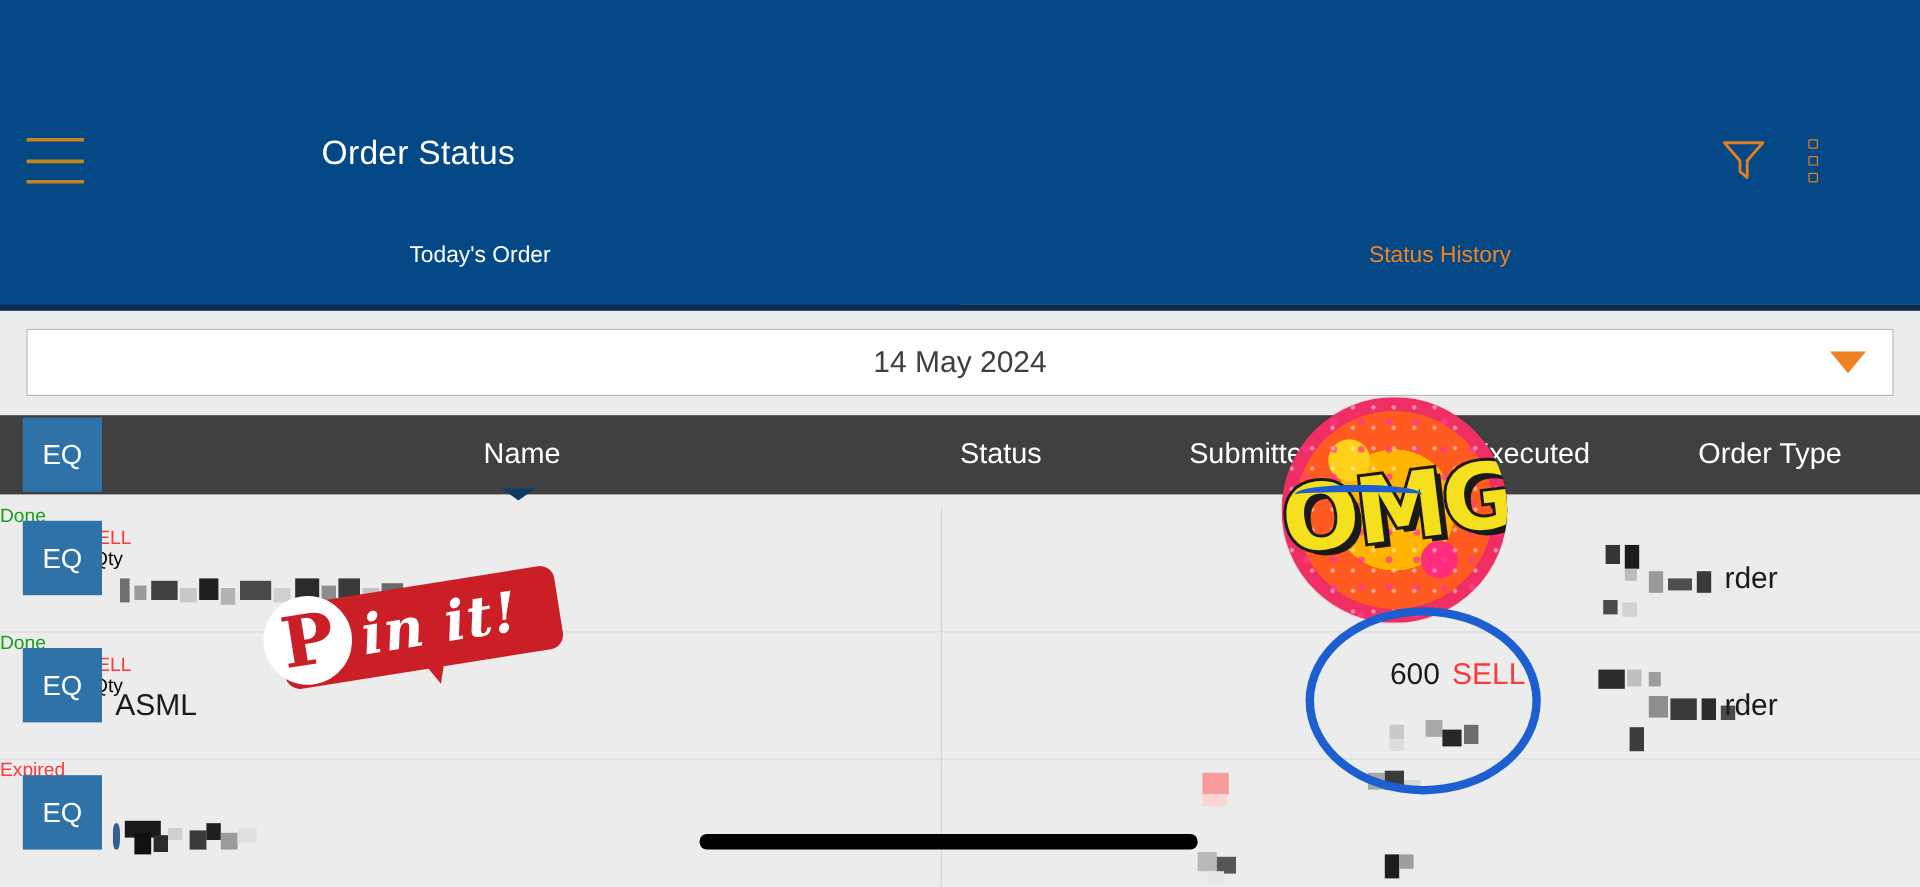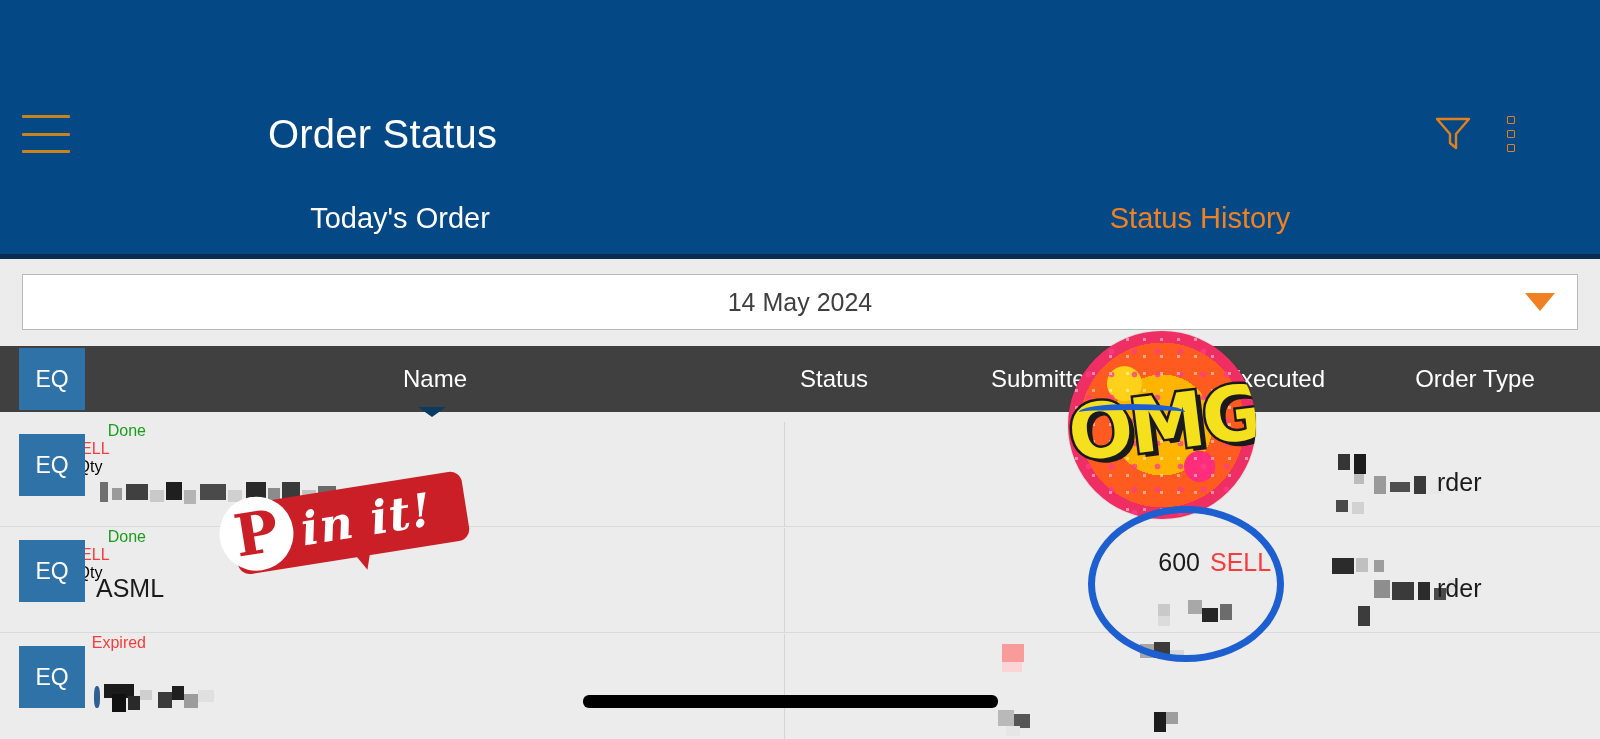--- a/index.html
+++ b/index.html
@@ -18,39 +18,39 @@
   }
   .hamburger {
     position: absolute; left: 22px; top: 112px; width: 50px; height: 44px;
     display: flex; flex-direction: column; justify-content: space-between;
     padding: 3px 0; cursor: pointer;
   }
   .hamburger span { display: block; width: 48px; height: 3px; background: #c8831f; border-radius: 1px; }
 
   .app-title {
     position: absolute; left: 268px; top: 112px;
-    font-size: 40px; color: #ffffff; letter-spacing: 0.2px;
+    font-size: 28px; color: #ffffff; letter-spacing: 0.2px;
     white-space: nowrap;
   }
 
   .filter-icon { position: absolute; left: 1432px; top: 112px; width: 42px; height: 42px; cursor: pointer; }
   .kebab-icon {
     position: absolute; left: 1499px; top: 113px; width: 24px; height: 42px;
     display: flex; flex-direction: column; align-items: center; justify-content: space-between;
     padding: 3px 0; cursor: pointer;
   }
   .kebab-icon i { display: block; width: 8px; height: 8px; border: 1.6px solid #e08020; border-radius: 1px; }
 
   
   .tabs { position: absolute; left: 0; top: 186px; width: 1600px; height: 72px; display: flex; }
   .tab {
     flex: 1 1 50%; position: relative;
     display: flex; align-items: flex-start; justify-content: center;
     padding-top: 16px;
-    font-size: 29px; cursor: pointer;
+    font-size: 19px; cursor: pointer;
   }
   .tab.inactive { color: #ffffff; }
   .tab.active { color: #f08122; }
   .tab.active::after {
     content: ""; position: absolute; left: 0; right: 0; bottom: 0;
     height: 4px; background: #f08122;
   }
   .appbar-bottomline {
     position: absolute; left: 0; top: 254px; width: 1600px; height: 5px; background: #0b2c4e;
   }
@@ -112,21 +112,21 @@
   .vline { position: absolute; left: 784px; top: 0; width: 1px; height: 105px; background: #d5d5d5; }
 
   .eq-badge {
     position: absolute; left: 19px; top: 12px;
     width: 66px; height: 62px; background: #2e72a8;
     display: flex; align-items: center; justify-content: center;
     color: #ffffff; font-size: 23px;
   }
   .cell { position: absolute; font-size: 25px; color: #1b1b1b; white-space: nowrap; }
   .c-name   { left: 96px;  top: 46px; }
-  .c-status { left: 784px; width: 146px; top: 46px; text-align: right; display: block; padding-left: 14px; }
+  .c-status { left: 784px; width: 146px; top: 46px; text-align: left; display: block; }
   .c-status span { display: block; }
   .c-sub-top { left: 930px; width: 180px; top: 20px; text-align: center; }
   .c-sub-bot { left: 930px; width: 180px; top: 74px; text-align: center; }
   .c-exec-qty { left: 1110px; width: 90px; top: 20px; text-align: right; }
   .c-exec-side { left: 1210px; width: 100px; top: 20px; text-align: left; }
   .c-type    { left: 1330px; width: 270px; top: 46px; text-align: center; }
   .green { color: #1a9e1a; }
   .red   { color: #fa3b3b; }
 
   

